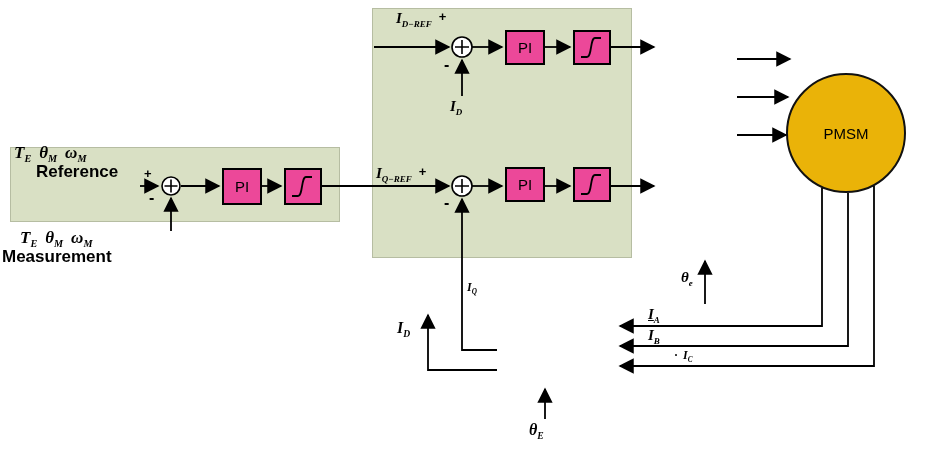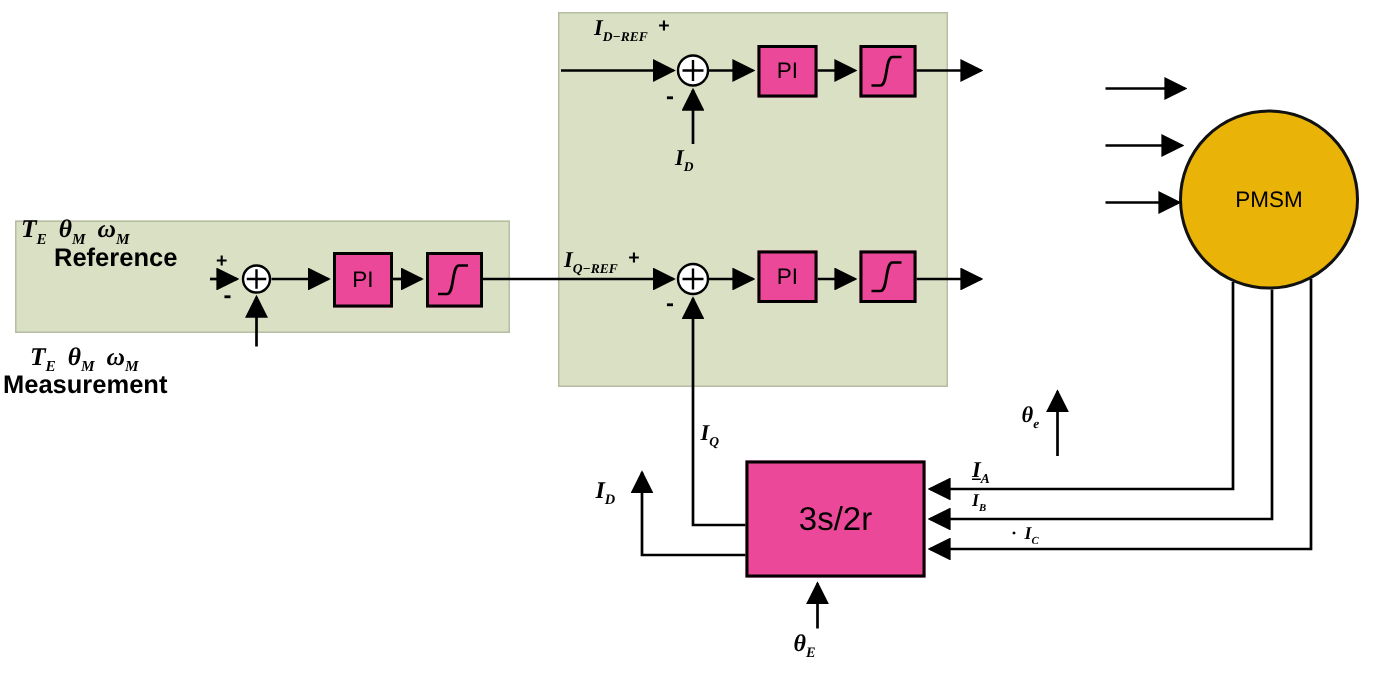--- a/index.html
+++ b/index.html
@@ -42,23 +42,20 @@
   <div class="block" style="left:505px;top:167px;width:40px;height:35px;">
     <span>PI</span>
   </div>
   <div class="block" style="left:573px;top:167px;width:38px;height:35px;"></div>
 
 
   <div class="pmsm" style="left:786px;top:73px;width:120px;height:120px;">
     <span>PMSM</span>
   </div>
 
-  <div class="block" style="left:497px;top:307px;width:120px;height:78px;font-size:22px;">
-    <span>3s/2r</span>
-  </div>
 
   <svg class="wires" width="927" height="461" viewBox="0 0 927 461">
     <defs>
       <marker id="arr" viewBox="0 0 10 10" refX="9" refY="5" markerWidth="8.5" markerHeight="8.5" orient="auto-start-reverse">
         <path d="M0,0 L10,5 L0,10 z" fill="#000"></path>
       </marker>
     </defs>
     <g stroke="#000" stroke-width="1.8" fill="none">
 
       <path d="M140,186 H158" marker-end="url(#arr)"></path>
@@ -122,36 +119,36 @@
   </div>
   <div class="sign" style="left:444px;top:56px;font-size:16px;">-</div>
   <div class="lbl math" style="left:450px;top:98px;font-size:15px;">
     <span><span>I</span><sub>D</sub></span>
   </div>
 
   <div class="lbl math" style="left:376px;top:149px;font-size:15px;margin-top:16px;">
     <span><span>I</span><sub>Q−REF</sub></span><span class="plus-inline">+</span>
   </div>
   <div class="sign" style="left:444px;top:194px;font-size:16px;">-</div>
-  <div class="lbl math" style="left:467px;top:281px;font-size:15px;">
+  <div class="lbl math" style="left:467px;top:281px;font-size:12px;">
     <span><span>I</span><sub>Q</sub></span>
   </div>
 
   <div class="lbl math" style="left:397px;top:319px;font-size:16px;">
     <span><span>I</span><sub>D</sub></span>
   </div>
 
   <div class="lbl math" style="left:681px;top:269px;font-size:15px;">
     <span><span>θ</span><sub>e</sub></span>
   </div>
 
   <div class="lbl math" style="left:648px;top:306px;font-size:15px;text-decoration:underline;">
     <span><span>I</span><sub>A</sub></span>
   </div>
-  <div class="lbl math" style="left:648px;top:327px;font-size:12px;">
+  <div class="lbl math" style="left:648px;top:327px;font-size:15px;">
     <span><span>I</span><sub>B</sub></span>
   </div>
   <div class="lbl math" style="left:674px;top:349px;font-size:12px;">
     <span class="dot-prefix">·</span><span><span>I</span><sub>C</sub></span>
   </div>
 
   <div class="lbl math" style="left:529px;top:421px;font-size:16px;">
     <span><span>θ</span><sub>E</sub></span>
   </div>
 

